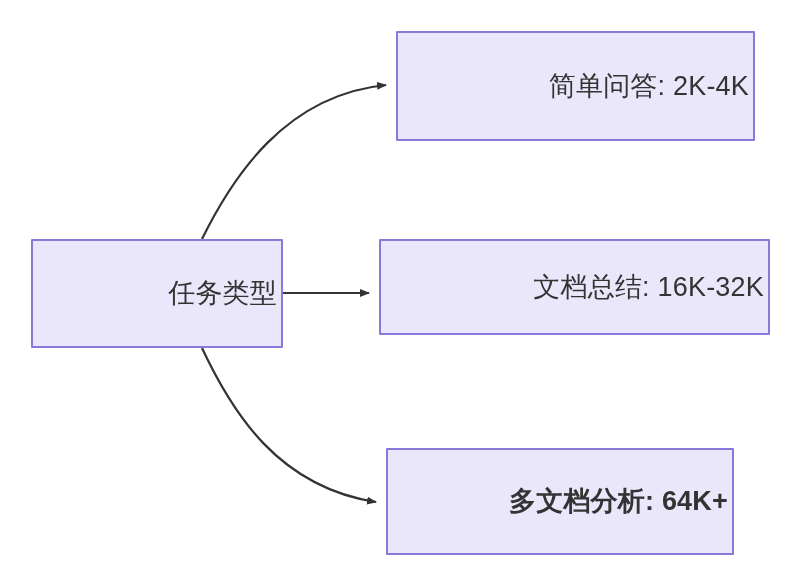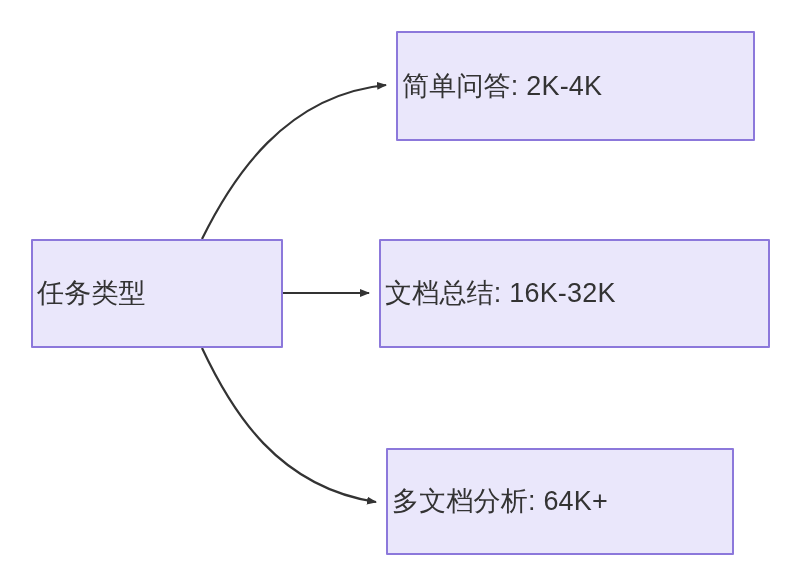--- a/index.html
+++ b/index.html
@@ -27,35 +27,35 @@
     height: 572px;
   }
   .node {
     position: absolute;
     box-sizing: border-box;
     background: #eae7fb;
     border: 2px solid #8c78db;
     border-radius: 1px;
     display: flex;
     align-items: center;
-    justify-content: flex-start;
+    justify-content: flex-end;
     color: #333333;
     font-size: 27px;
     line-height: 1.2;
     letter-spacing: 0.2px;
     white-space: nowrap;
   }
   .node-label {
     display: block;
     padding: 0 4px;
   }
   #node-root      { left: 31px;  top: 239px; width: 252px; height: 109px; }
   #node-simple-qa { left: 396px; top: 31px;  width: 359px; height: 110px; }
-  #node-doc-sum   { left: 379px; top: 239px; width: 391px; height: 109px; }
-  #node-multi-doc { left: 386px; top: 448px; width: 348px; height: 107px; }
+  #node-doc-sum   { left: 379px; top: 239px; width: 391px; height: 96px; }
+  #node-multi-doc { left: 386px; top: 448px; width: 348px; height: 107px; font-weight: bold; }
 </style>
 </head>
 <body>
 
 <div id="diagram-root">
 
   <svg id="edge-layer" viewBox="0 0 787 572" width="787" height="572" xmlns="http://www.w3.org/2000/svg">
     <defs>
       <marker id="arrowhead" markerWidth="10" markerHeight="8" refX="9" refY="4" orient="auto" markerUnits="userSpaceOnUse">
         <path d="M 0 0 L 10 4 L 0 8 z" fill="#333333"></path>

